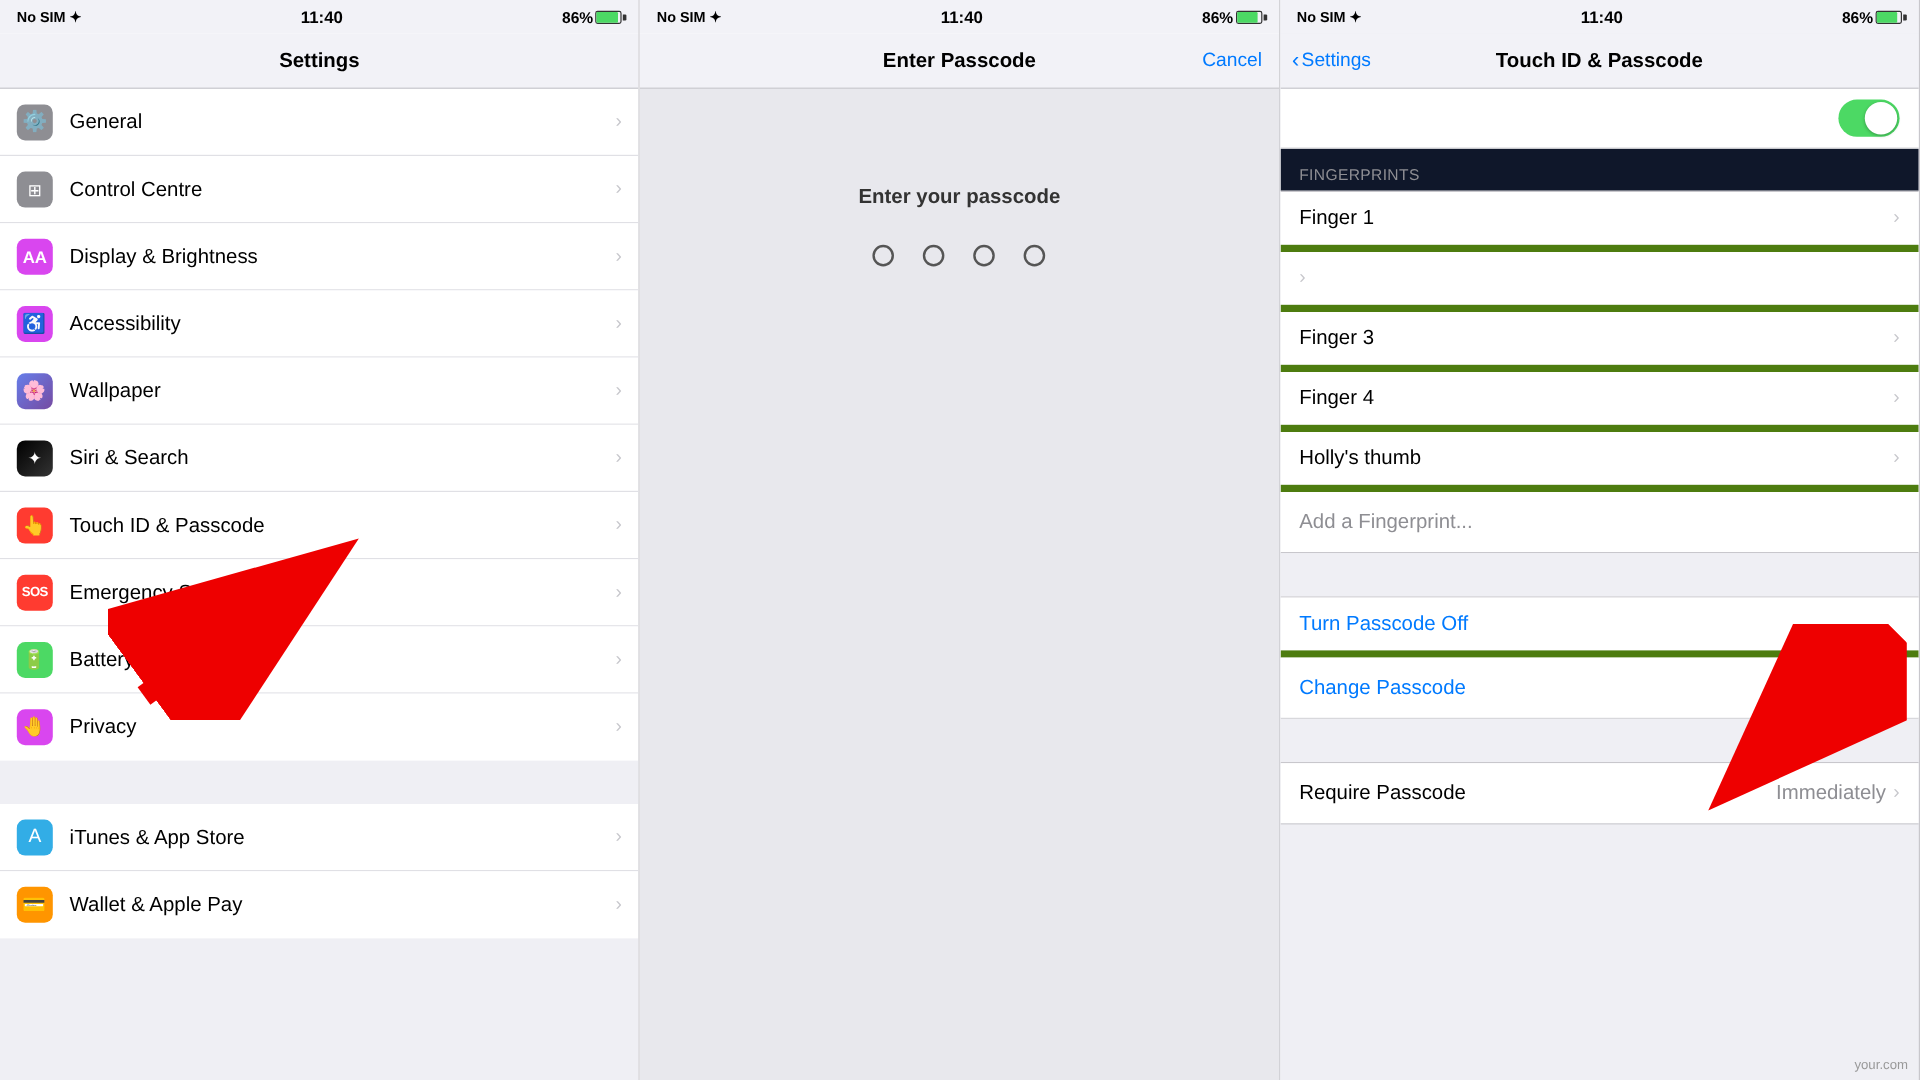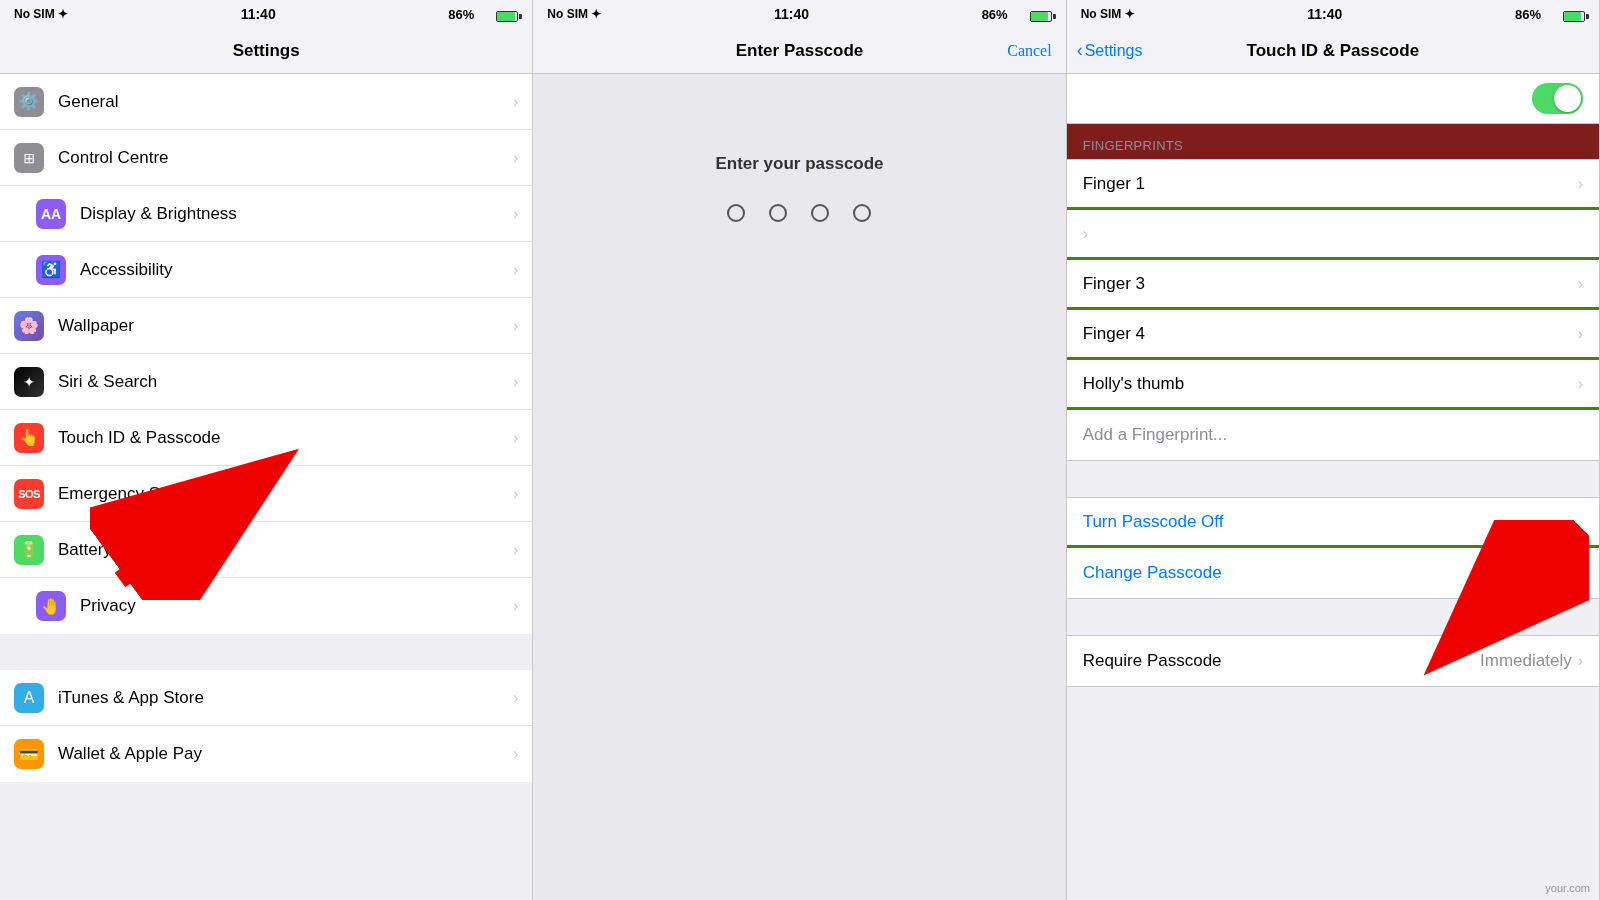--- a/index.html
+++ b/index.html
@@ -28,21 +28,21 @@
       justify-content: space-between;
       align-items: center;
       padding: 6px 14px;
       background: #f2f2f7;
       font-size: 13px;
       font-weight: 600;
       height: 28px;
       flex-shrink: 0;
     }
     .status-bar .time { font-size: 14px; font-weight: 600; }
-    .status-bar .right { display: flex; align-items: flex-end; gap: 22px; font-size: 13px; }
+    .status-bar .right { display: flex; align-items: center; gap: 2px; font-size: 13px; }
     .status-bar .left { display: flex; align-items: center; gap: 5px; font-size: 12px; }
     .battery-icon {
       display: inline-block;
       width: 22px; height: 11px;
       border: 1.5px solid #333;
       border-radius: 2px;
       position: relative;
       vertical-align: middle;
     }
     .battery-icon::after {
@@ -86,21 +86,20 @@
       text-decoration: none;
       display: flex;
       align-items: center;
       gap: 2px;
     }
     .nav-bar .cancel-btn {
       position: absolute;
       right: 14px;
       color: #007aff;
       font-size: 16px;
-      font-family: Liberation Serif, serif;
     }
 
     
     .settings-list {
       flex: 1;
       background: #efeff4;
       overflow-y: auto;
     }
     .settings-section {
       margin-top: 0;
@@ -133,21 +132,21 @@
       color: #c7c7cc;
       font-size: 16px;
     }
     .section-spacer {
       height: 36px;
       background: #efeff4;
     }
 
     
     .icon-gray { background: #8e8e93; }
-    .icon-blue { background: #8b5cf6; margin-left: 22px; }
+    .icon-blue { background: #d946ef; }
     .icon-orange { background: #ff9500; }
     .icon-red { background: #ff3b30; }
     .icon-green { background: #4cd964; }
     .icon-cyan { background: #32ade6; }
 
     
     .passcode-panel {
       background: #e8e8ed;
       display: flex;
       flex-direction: column;
@@ -183,34 +182,34 @@
     .touchid-content {
       flex: 1;
       overflow-y: auto;
     }
     .section-header {
       padding: 14px 16px 6px;
       font-size: 13px;
       color: #8e8e93;
       text-transform: uppercase;
       letter-spacing: 0.3px;
-      background: #7f1d1d;
+      background: #0f172a;
     }
     .list-section {
       background: #fff;
       border-top: 1px solid #c8c7cc;
       border-bottom: 1px solid #c8c7cc;
       margin-bottom: 0;
     }
     .list-row {
       display: flex;
       align-items: center;
       padding: 0 16px;
       height: 50px;
-      border-bottom: 3px solid #4d7c0f;
+      border-bottom: 6px solid #4d7c0f;
       background: #fff;
       cursor: pointer;
     }
     .list-row:last-child { border-bottom: none; }
     .list-row-label {
       flex: 1;
       font-size: 17px;
       color: #000;
     }
     .list-row-label.blue { color: #007aff; }

